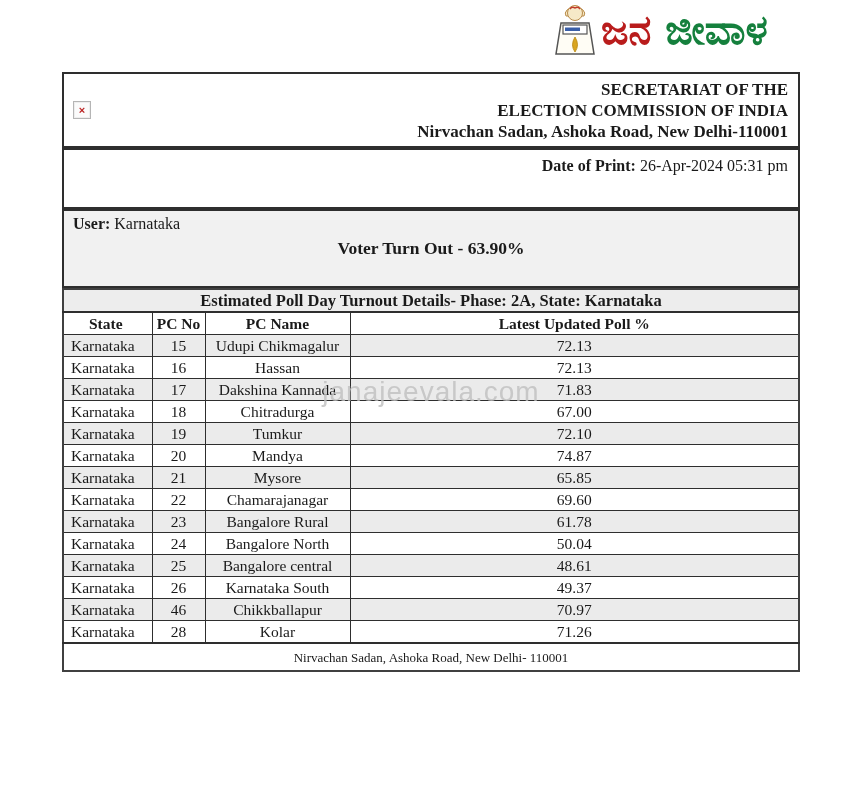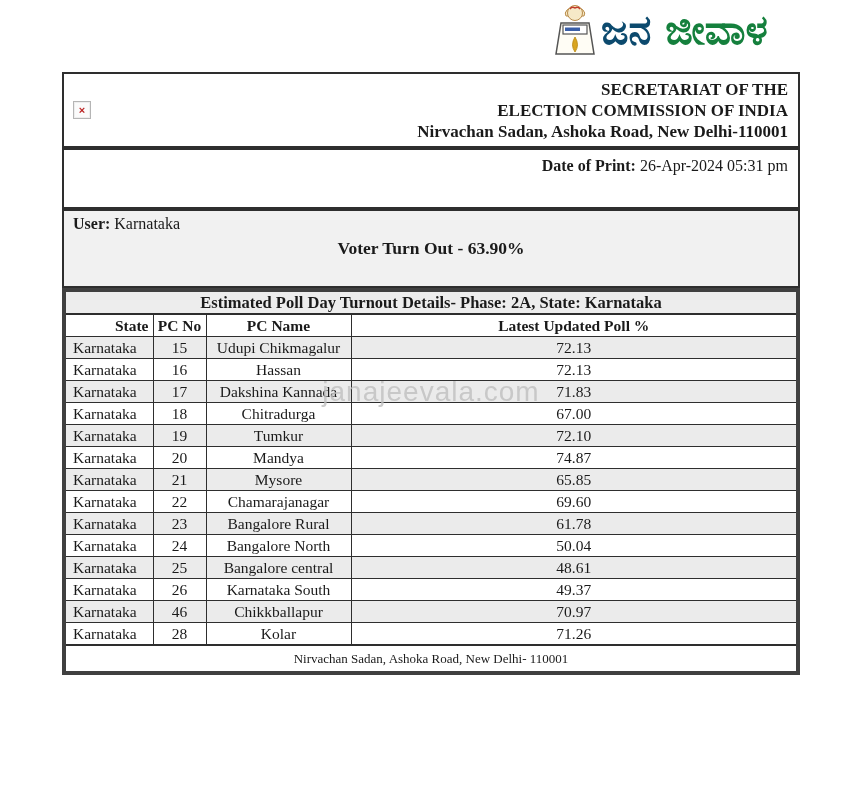--- a/index.html
+++ b/index.html
@@ -16,21 +16,21 @@
   .logo {
     position:absolute; top:3px; left:553px; height:54px;
     display:flex; align-items:center; gap:4px;
     white-space:nowrap;
   }
   .mascot { width:44px; height:52px; display:inline-block; }
   .logo-text {
     font-family:"DejaVu Sans", sans-serif;
     font-weight:bold; font-size:41px; line-height:52px;
   }
-  .logo-black { color:#0c4a6e; }
+  .logo-black { color:#b91c1c; }
   .logo-red { color:#15803d; margin-left:10px; }
 
   
   .doc {
     position:absolute; left:62px; top:72px; width:738px;
   }
   .box { border:2px solid #2e2e2e; background:#ffffff; }
 
   .header-box { height:76px; position:relative; padding:5px 10px 0 36px; }
   .letterhead { text-align:right; font-weight:bold; font-size:17px; line-height:21px; }
@@ -50,34 +50,34 @@
   .lbl { font-weight:bold; }
 
   .voter-box {
     height:79px; background:#f1f1f1;
     display:flex; align-items:center; justify-content:center;
     font-weight:bold; font-size:17.5px;
   }
 
   table.turnout {
     width:100%; border-collapse:collapse;
-    border:4px solid #404040;
+    border:2px solid #404040;
     font-size:15.5px;
   }
   table.turnout td, table.turnout th {
     border:1px solid #2e2e2e;
     padding:1px 4px; height:21px; line-height:19px;
     background:#ffffff;
   }
   tr.title-row td {
     background:#ededed; font-weight:bold; text-align:center;
     font-size:16.5px; height:23px; border-bottom:2px solid #2e2e2e;
   }
   tr.head-row th { font-weight:bold; height:21px; }
-  tr.head-row th:nth-child(1) { text-align:right; padding-left:0; }
+  tr.head-row th:nth-child(1) { text-align:center; padding-left:0; }
   tr.head-row th:nth-child(2), tr.head-row th:nth-child(3), tr.head-row th:nth-child(4) { text-align:center; }
   th:nth-child(1), td:nth-child(1) { width:89px; }
   th:nth-child(2), td:nth-child(2) { width:53px; }
   th:nth-child(3), td:nth-child(3) { width:145px; }
   tbody td:nth-child(1) { text-align:left; padding-left:7px; }
   tbody td:nth-child(2), tbody td:nth-child(3), tbody td:nth-child(4) { text-align:center; }
   tbody tr.stripe td { background:#ebebeb; }
   tr.footer-row td {
     font-weight:normal; text-align:center; font-size:13px;
     height:28px; border-top:2px solid #2e2e2e;

